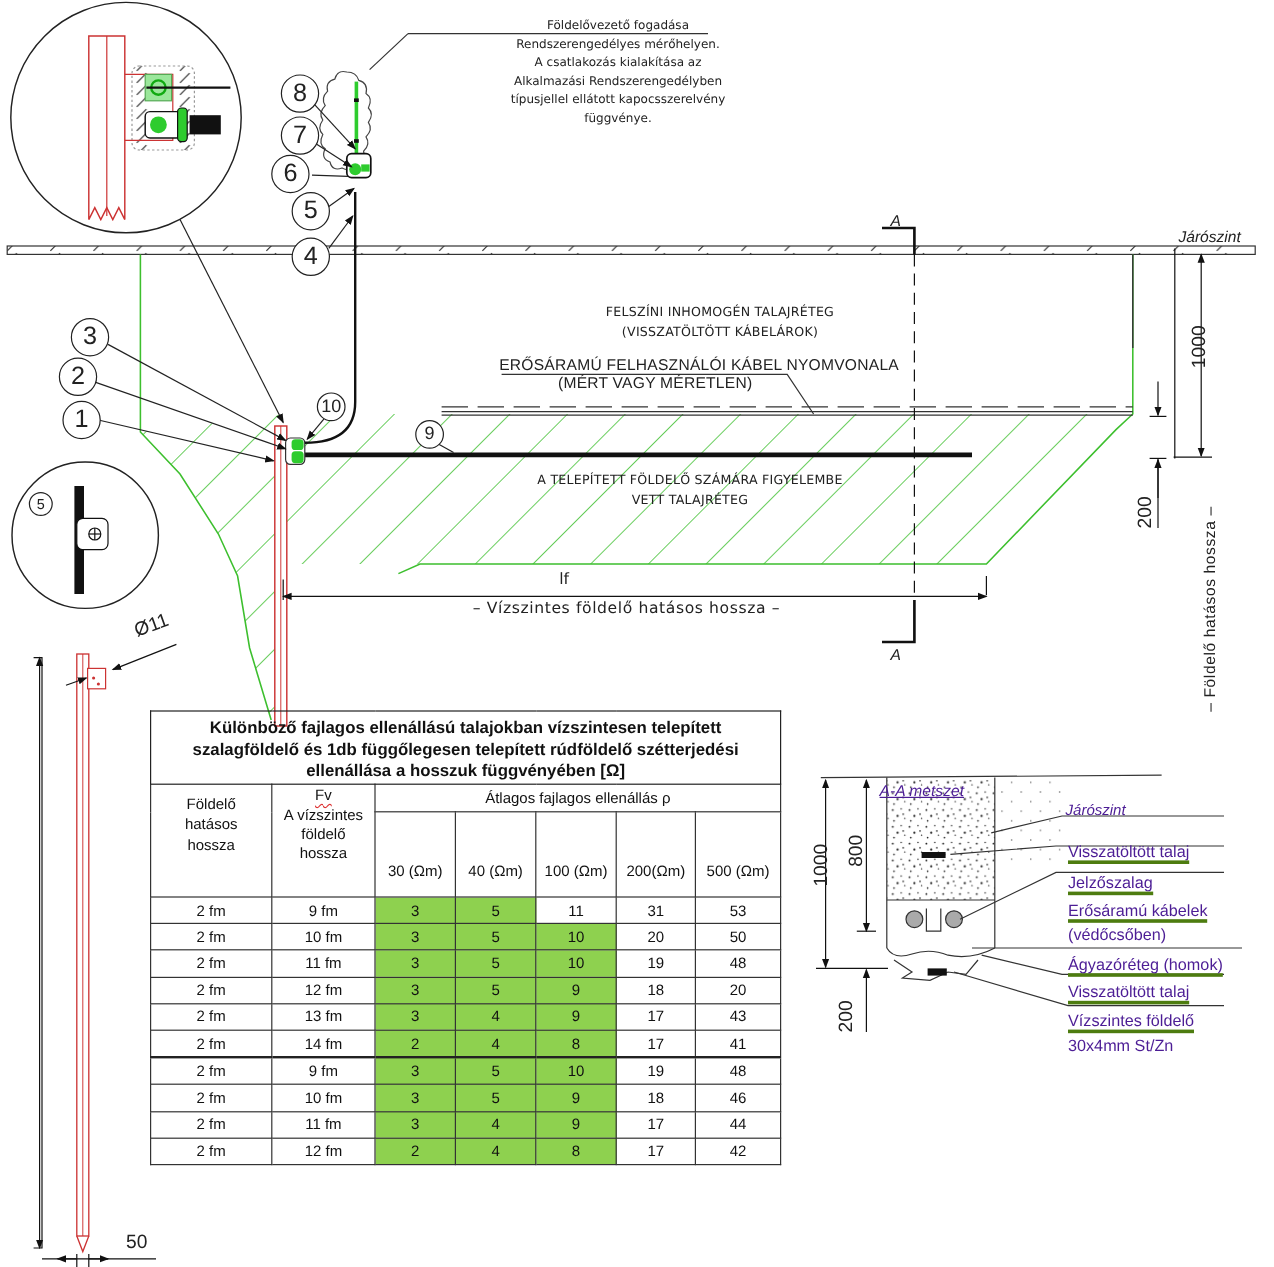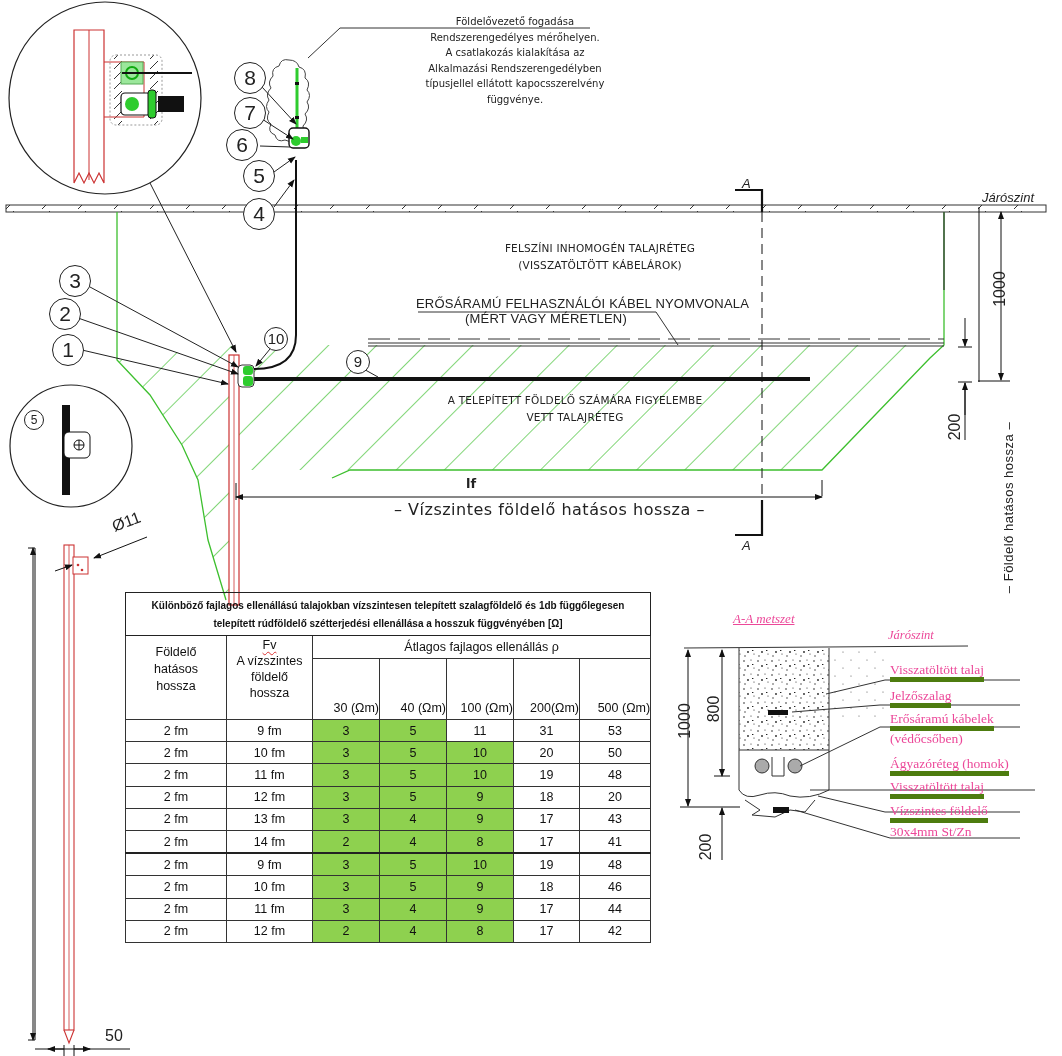--- a/index.html
+++ b/index.html
@@ -9,29 +9,29 @@
   .note .title{display:inline-block;}
   .lbl{position:absolute;font-family:"DejaVu Sans",sans-serif;color:#222;white-space:nowrap;}
   .upper{font-size:10.5px;letter-spacing:0.2px;text-align:center;}
   .ital{font-style:italic;font-family:"Liberation Sans",sans-serif;}
   .callout{position:absolute;width:30px;height:30px;border:1.4px solid #222;border-radius:50%;background:#fff;font-family:"Liberation Sans",sans-serif;font-size:21px;line-height:30px;text-align:center;color:#222;box-sizing:content-box;}
   .callout.small{width:22px;height:22px;font-size:15px;line-height:22px;}
   .callout.tiny{width:18px;height:18px;font-size:12px;line-height:18px;}
   
   #res-table{position:absolute;left:125px;top:592px;width:525px;border-collapse:collapse;font-family:"Liberation Sans",sans-serif;font-size:12.5px;color:#111;table-layout:fixed;}
   #res-table td,#res-table th{border:1px solid #333;text-align:center;padding:0;font-weight:normal;}
-  #res-table .caption-cell{font-weight:bold;font-size:10px;line-height:18px;padding:4px 6px 2px;border:1.5px solid #222;margin-top:40px;}
+  #res-table .caption-cell{font-weight:bold;font-size:14px;line-height:18px;padding:4px 6px 2px;border:1.5px solid #222;margin-top:40px;}
   #res-table .h1 td{height:22px;}
-  #res-table .h2 td{height:56px;vertical-align:bottom;padding-bottom:4px;text-align:right;}
+  #res-table .h2 td{height:56px;vertical-align:bottom;padding-bottom:14px;}
   #res-table tbody.rows td{height:21.2px;}
   #res-table td.green{background:#8ed14f;}
   #res-table tr.group-break td{border-top:2px solid #222;}
   #res-table .u{text-decoration:underline wavy #d33;text-decoration-thickness:1px;text-underline-offset:2px;}
-  .sec-lbl{position:absolute;font-family:Liberation Serif, serif;font-size:13.5px;color:#ec4899;white-space:nowrap;}
-  .sec-lbl .ul{border-bottom:5px solid #4d7c0f;padding-bottom:0;}
+  .sec-lbl{position:absolute;font-family:Liberation Sans, sans-serif;font-size:13.5px;color:#4c1d95;white-space:nowrap;margin-top:40px;}
+  .sec-lbl .ul{border-bottom:3px solid #4d7c0f;padding-bottom:0;}
   .dim{position:absolute;font-family:"Liberation Sans",sans-serif;color:#222;}
   .rot{transform:rotate(-90deg);transform-origin:center;}
 </style>
 </head>
 <body>
 
 <svg id="drawing" viewBox="0 0 1062 1056" xmlns="http://www.w3.org/2000/svg">
   <defs>
     <pattern id="greenHatch" patternUnits="userSpaceOnUse" width="34" height="34" patternTransform="rotate(45)">
       <line x1="0" y1="0" x2="0" y2="34" stroke="#3dbf2e" stroke-width="1.3"></line>
@@ -241,34 +241,34 @@
 <div class="callout" style="left:49px;top:298px;">2</div>
 <div class="callout" style="left:52px;top:334px;">1</div>
 <div class="callout small" style="left:264px;top:327px;">10</div>
 <div class="callout small" style="left:346px;top:350px;">9</div>
 <div class="callout tiny" style="left:24px;top:410px;">5</div>
 
 <div class="lbl ital" style="left:982px;top:190px;font-size:13px;">Járószint</div>
 <div class="lbl ital" style="left:742px;top:176px;font-size:13px;">A</div>
 <div class="lbl ital" style="left:742px;top:538px;font-size:13px;">A</div>
 
-<div class="lbl upper" style="left:470px;top:240px;width:260px;line-height:17px;">
+<div class="lbl upper" style="left:470px;top:252px;width:260px;line-height:17px;">
   <span>FELSZÍNI INHOMOGÉN TALAJRÉTEG</span><br>
   <span>(VISSZATÖLTÖTT KÁBELÁROK)</span>
 </div>
 <div class="lbl upper" style="left:416px;top:296px;width:260px;line-height:15px;font-family:'Liberation Sans',sans-serif;font-size:13px;">
   <span>ERŐSÁRAMÚ FELHASZNÁLÓI KÁBEL NYOMVONALA</span><br>
   <span>(MÉRT VAGY MÉRETLEN)</span>
 </div>
 <div class="lbl upper" style="left:430px;top:392px;width:290px;line-height:17px;">
   <span>A TELEPÍTETT FÖLDELŐ SZÁMÁRA FIGYELEMBE</span><br>
   <span>VETT TALAJRÉTEG</span>
 </div>
-<div class="lbl" style="left:466px;top:476px;font-size:13px;font-weight:bold;">lf</div>
-<div class="lbl" style="left:394px;top:500px;font-size:16px;letter-spacing:0.5px;">– Vízszintes földelő hatásos hossza –</div>
+<div class="lbl" style="left:466px;top:476px;font-size:13px;">lf</div>
+<div class="lbl" style="left:394px;top:500px;font-size:13px;letter-spacing:0.5px;">– Vízszintes földelő hatásos hossza –</div>
 <div class="dim rot" style="left:970px;top:280px;width:60px;font-size:16px;text-align:center;">1000</div>
 <div class="dim rot" style="left:930px;top:418px;width:50px;font-size:16px;text-align:center;">200</div>
 <div class="dim rot" style="left:908px;top:500px;width:200px;font-size:13px;text-align:center;letter-spacing:0.5px;">– Földelő hatásos hossza –</div>
 
 <div class="dim" style="left:112px;top:513px;font-size:16px;transform:rotate(-20deg);">Ø11</div>
 <div class="dim" style="left:105px;top:1027px;font-size:16px;">50</div>
 
 <table id="res-table">
   <colgroup>
     <col style="width:101px">

